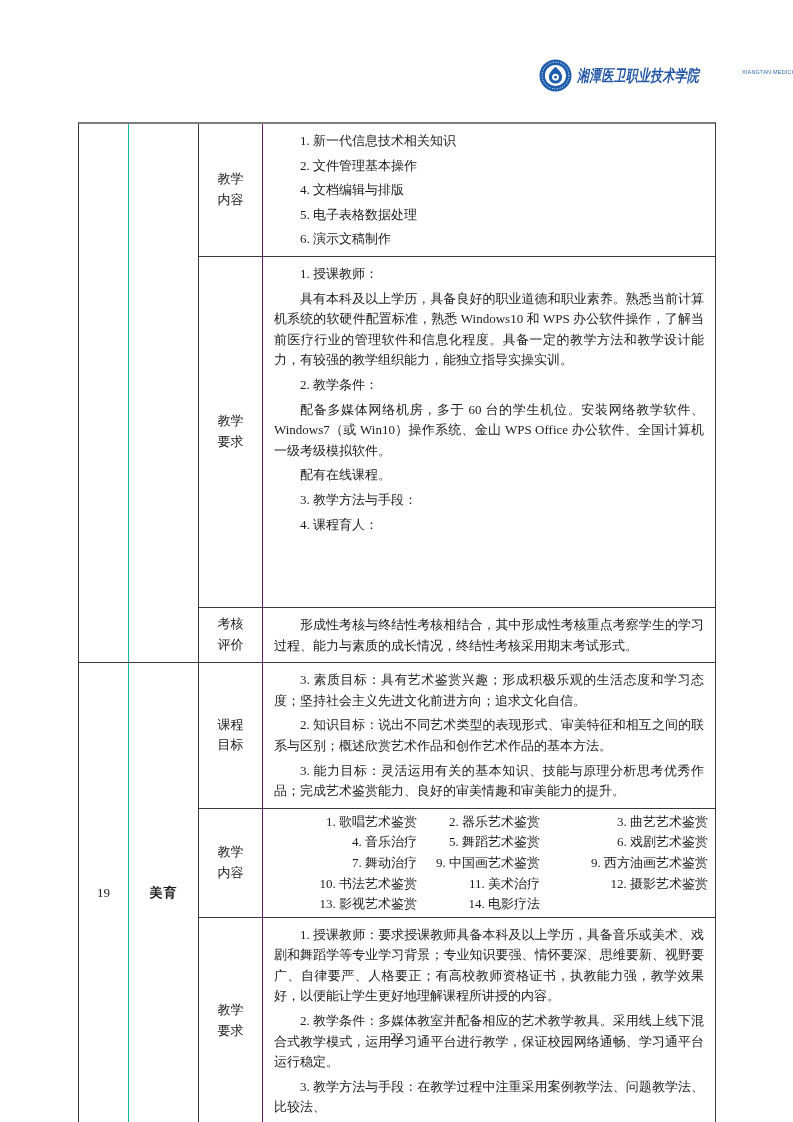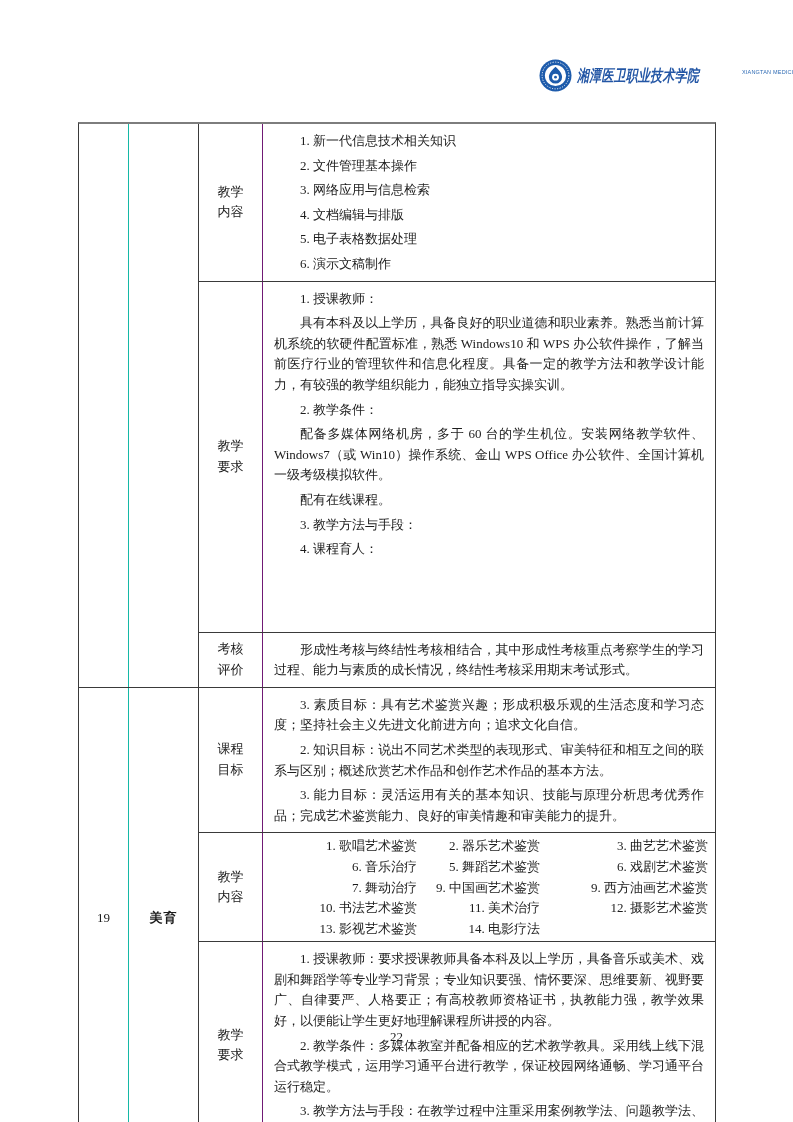--- a/index.html
+++ b/index.html
@@ -120,21 +120,20 @@
       <div class="rows">
 
         <div class="inner-row rh-a">
           <div class="label-cell">
               <div class="label-line">教学</div>
               <div class="label-line">内容</div>
             </div>
           <div class="content-cell">
               <p class="para">1. 新一代信息技术相关知识</p>
               <p class="para">2. 文件管理基本操作</p>
-              <p class="para">3. 网络应用与信息检索</p>
               <p class="para">4. 文档编辑与排版</p>
               <p class="para">5. 电子表格数据处理</p>
               <p class="para">6. 演示文稿制作</p>
             </div>
         </div>
 
         <div class="inner-row rh-b">
           <div class="label-cell">
               <div class="label-line">教学</div>
               <div class="label-line">要求</div>
@@ -182,21 +181,21 @@
 
         <div class="inner-row rh-e">
           <div class="label-cell">
               <div class="label-line">教学</div>
               <div class="label-line">内容</div>
             </div>
           <div class="content-cell content-grid">
               <div class="grid-item">1. 歌唱艺术鉴赏</div>
               <div class="grid-item">2. 器乐艺术鉴赏</div>
               <div class="grid-item">3. 曲艺艺术鉴赏</div>
-              <div class="grid-item">6. 音乐治疗</div>
+              <div class="grid-item">4. 音乐治疗</div>
               <div class="grid-item">5. 舞蹈艺术鉴赏</div>
               <div class="grid-item">6. 戏剧艺术鉴赏</div>
               <div class="grid-item">7. 舞动治疗</div>
               <div class="grid-item">9. 中国画艺术鉴赏</div>
               <div class="grid-item">9. 西方油画艺术鉴赏</div>
               <div class="grid-item">10. 书法艺术鉴赏</div>
               <div class="grid-item">11. 美术治疗</div>
               <div class="grid-item">12. 摄影艺术鉴赏</div>
               <div class="grid-item">13. 影视艺术鉴赏</div>
               <div class="grid-item">14. 电影疗法</div>

